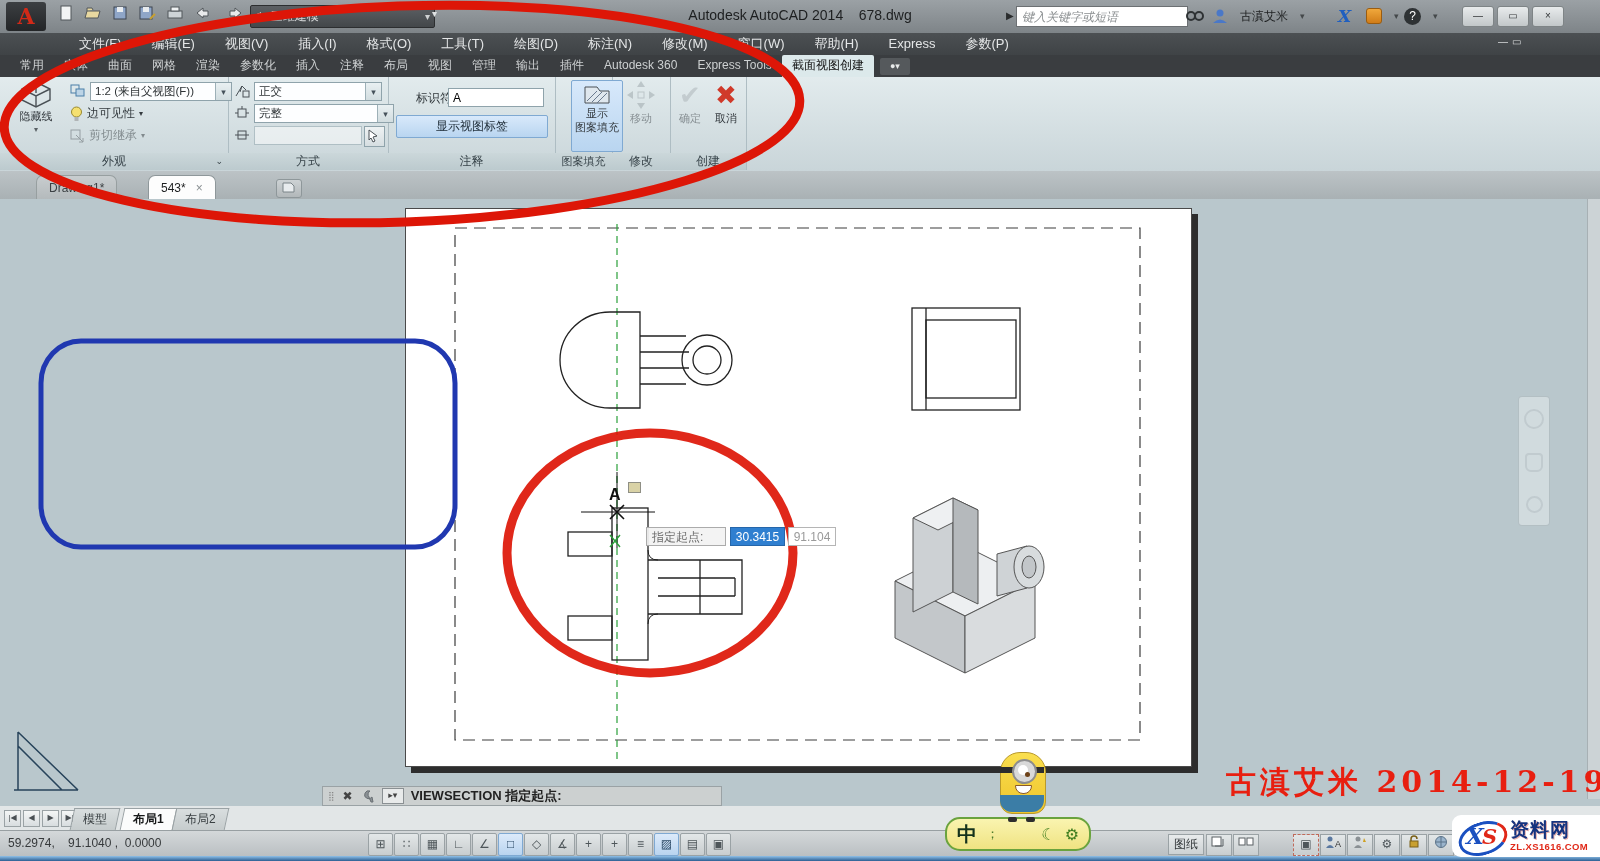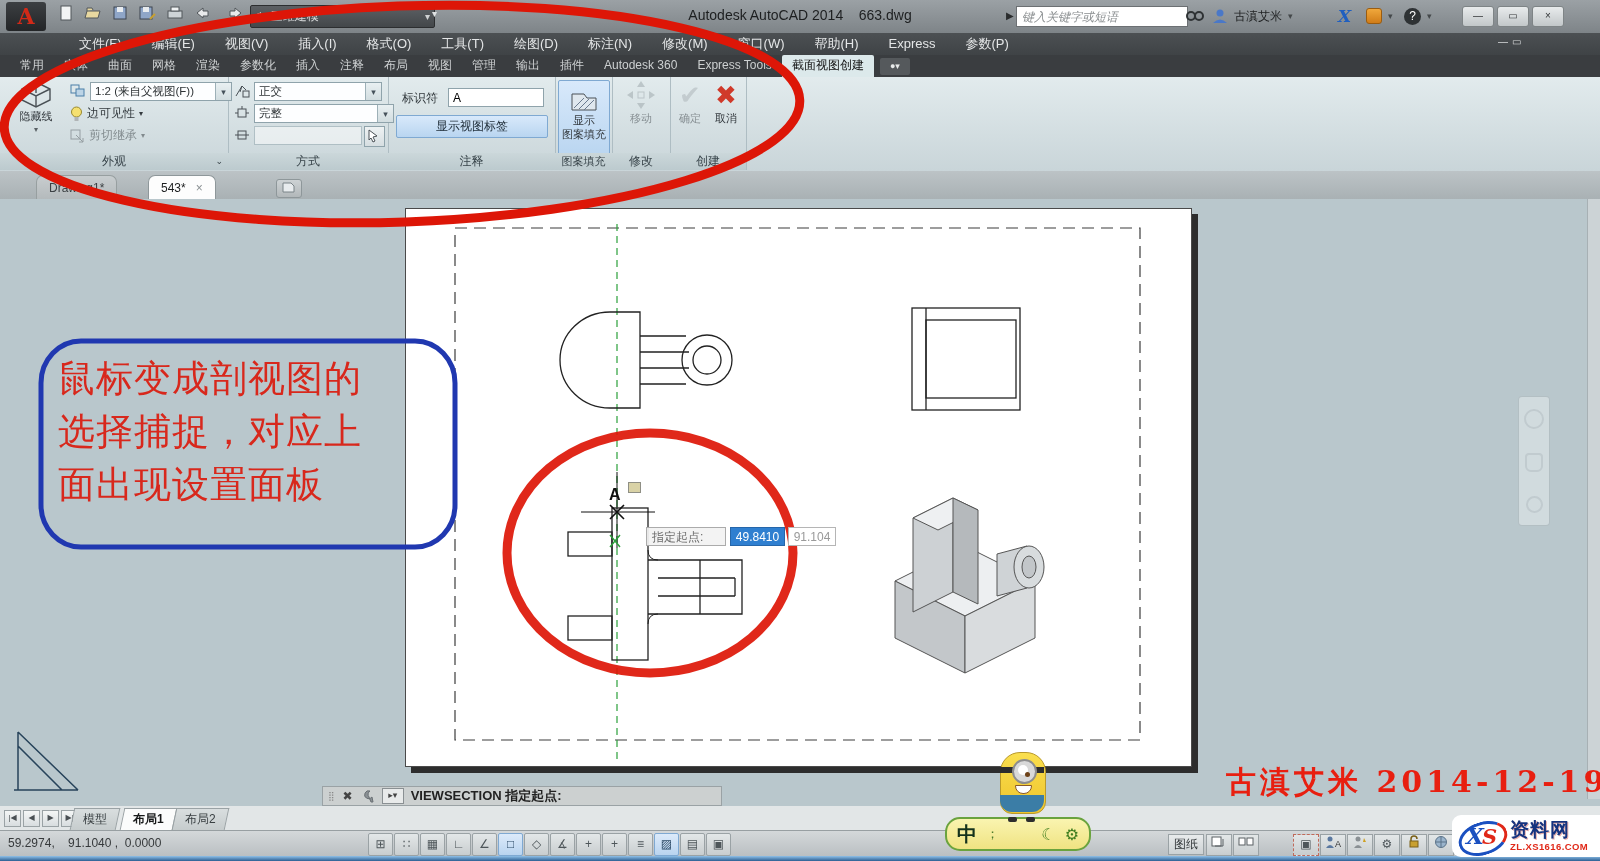--- a/index.html
+++ b/index.html
@@ -15,21 +15,21 @@
   .qat svg{display:block}
   .wsbox{left:250px;top:5px;width:175px;height:21px;background:linear-gradient(#5c6064,#43474a);
     border:1px solid #2c2e30;border-radius:2px;color:#d6d8d9;font-size:12px;display:flex;align-items:center;gap:5px;padding:0 4px;}
   .wsbox .arr{margin-left:auto;color:#cfd2d3;font-size:10px;}
   .qat-extra{left:432px;top:8px;color:#dfe2e3;font-size:10px;}
   .apptitle{left:540px;top:7px;width:520px;text-align:center;color:#1d1f20;font-size:14px;}
   .srch-arrow{left:1006px;top:10px;color:#2a2c2d;font-size:10px;}
   .search{left:1016px;top:6px;width:160px;height:19px;border:1px solid #6c7073;background:#fff;
     font-size:12px;padding:0 5px;font-style:italic;color:#333;}
   .search::placeholder{color:#8a8e90;font-style:italic;}
-  .tb-ico{top:5px;height:22px;display:flex;align-items:center;gap:6px;color:#2a2c2e;}
+  .tb-ico{top:5px;height:22px;display:flex;align-items:center;gap:12px;color:#2a2c2e;}
   .username{font-size:12px;color:#1e2021;}
   .xchg{font:bold italic 17px "DejaVu Serif",serif;color:#1f5fc0;}
   .lockbadge{width:14px;height:14px;background:linear-gradient(#f0a83c,#d07c18);border-radius:3px;border:1px solid #9a5c10;}
   .helpdot{width:17px;height:17px;border-radius:50%;background:#2e3234;color:#fff;font-size:12px;text-align:center;line-height:17px;}
   .winbtn{width:30px;height:19px;background:linear-gradient(#e8ebec,#c2c7c9);border:1px solid #7e8486;
     border-radius:3px;color:#323537;font-size:10px;text-align:center;line-height:18px;}
   
   .menubar{left:0;top:33px;width:1600px;height:22px;background:linear-gradient(#4c5053,#3f4346);
     display:flex;align-items:center;padding-left:64px;box-sizing:border-box;}
   .menubar .mi{color:#e4e6e7;font-size:13px;padding:0 15px;line-height:22px;}
@@ -189,21 +189,21 @@
         </svg>
   </div>
   <div class="abs wsbox">
     <span>⚙</span>
     <span>三维建模</span>
     <span class="arr">▾</span>
   </div>
   <span class="abs qat-extra">▾</span>
   <div class="abs apptitle">
     <span>Autodesk AutoCAD 2014</span>&nbsp;&nbsp;&nbsp;
-    <span>663.dwg</span>
+    <span>678.dwg</span>
   </div>
   <span class="abs srch-arrow">▶</span>
   <input class="abs search" placeholder="键入关键字或短语" style="">
   <div class="abs tb-ico" style="left:1186px">
     <svg width="18" height="14">
           <circle cx="5" cy="7" r="4" fill="none" stroke="#2e3234" stroke-width="2"></circle>
           <circle cx="13" cy="7" r="4" fill="none" stroke="#2e3234" stroke-width="2"></circle>
         </svg>
   </div>
   <div class="abs tb-ico" style="left:1212px">
@@ -338,34 +338,34 @@
       <svg width="17" height="17">
             <path d="M4 3 L12 9 L8 10 L10 14 L8 15 L6 11 L4 13 Z" fill="#fff" stroke="#4a5156"></path>
           </svg>
     </div>
     <div class="pfoot">
       <span>方式</span>
     </div>
   </div>
 
   <div class="rpanel" style="left:388px;width:167px">
-    <div class="rlbl" style="left:14px;top:13px">
+    <div class="rlbl" style="left:28px;top:13px">
       <span>标识符</span>
     </div>
     <input class="rin" style="left: 60px; top: 11px; width: 96px;" value="A">
     <div class="abs bluebtn" style="left:8px;top:38px;width:150px;height:21px;font-size:12px;color:#22303c;text-align:center;line-height:20px">
       <span>显示视图标签</span>
     </div>
     <div class="pfoot">
       <span>注释</span>
     </div>
   </div>
 
   <div class="rpanel" style="left:555px;width:57px">
-    <div class="bigbtn bluebtn" style="left:3px;width:50px;height:70px;padding-top:7px">
+    <div class="bigbtn bluebtn" style="left:16px;width:50px;height:70px;padding-top:0">
       <svg width="28" height="24">
         <path d="M2 6 H14 L17 10 H26 V22 H2 Z" fill="#dfe7ee" stroke="#4a5156"></path>
         <path d="M4 20 L14 10 M9 21 L19 11 M14 22 L24 12" stroke="#6a7paf" stroke-width="1"></path>
         <path d="M4 20 L14 10 M9 21 L19 11 M14 22 L24 12" stroke="#6a7a8f" stroke-width="1"></path>
       </svg>
       <span>显示</span>
       <span>图案填充</span>
     </div>
     <div class="pfoot" style="font-size:11px">
       <span>图案填充</span>
@@ -461,21 +461,21 @@
   <g stroke="#2ba03a" stroke-width="1.4">
     <path d="M205 327 L215 339 M215 327 L205 339"></path>
   </g>
   <ellipse cx="245" cy="345" rx="143" ry="120" fill="none" stroke="#dd1607" stroke-width="9" opacity="0.92"></ellipse>
 </svg>
 
 <div class="abs seclabelA" style="left: 609px; top: 486px;">A</div>
 <div class="abs curbadge"></div>
 
 <div class="abs dynlbl">指定起点:</div>
-<div class="abs dynx">49.8410</div>
+<div class="abs dynx">30.3415</div>
 <div class="abs dyny">91.104</div>
 
 <div class="abs navbar3d">
   <span class="navico"></span>
   <span class="navhand"></span>
   <span class="navzoom"></span>
 </div>
 <div class="abs scrollv"></div>
 
 <svg class="abs ucs" width="86" height="74">
@@ -599,20 +599,15 @@
   </span>
 </div>
 <div class="abs sig">古滇艾米 2014-12-19</div>
 
 <svg class="abs zi9" style="left:-6px;top:0" width="820" height="240">
   <ellipse cx="408" cy="114" rx="398" ry="108" fill="none" stroke="#dd1607" stroke-width="9" transform="rotate(-2 408 114)"></ellipse>
 </svg>
 <svg class="abs zi8" style="left:33px;top:333px" width="438" height="228">
   <rect x="8" y="8" width="414" height="206" rx="40" ry="42" fill="none" stroke="#2038b0" stroke-width="5"></rect>
 </svg>
-<div class="abs note">
-  <div>鼠标变成剖视图的</div>
-  <div>选择捕捉，对应上</div>
-  <div>面出现设置面板</div>
-</div>
 
 <div class="abs taskbar"></div>
 </div>
 
 </body></html>

